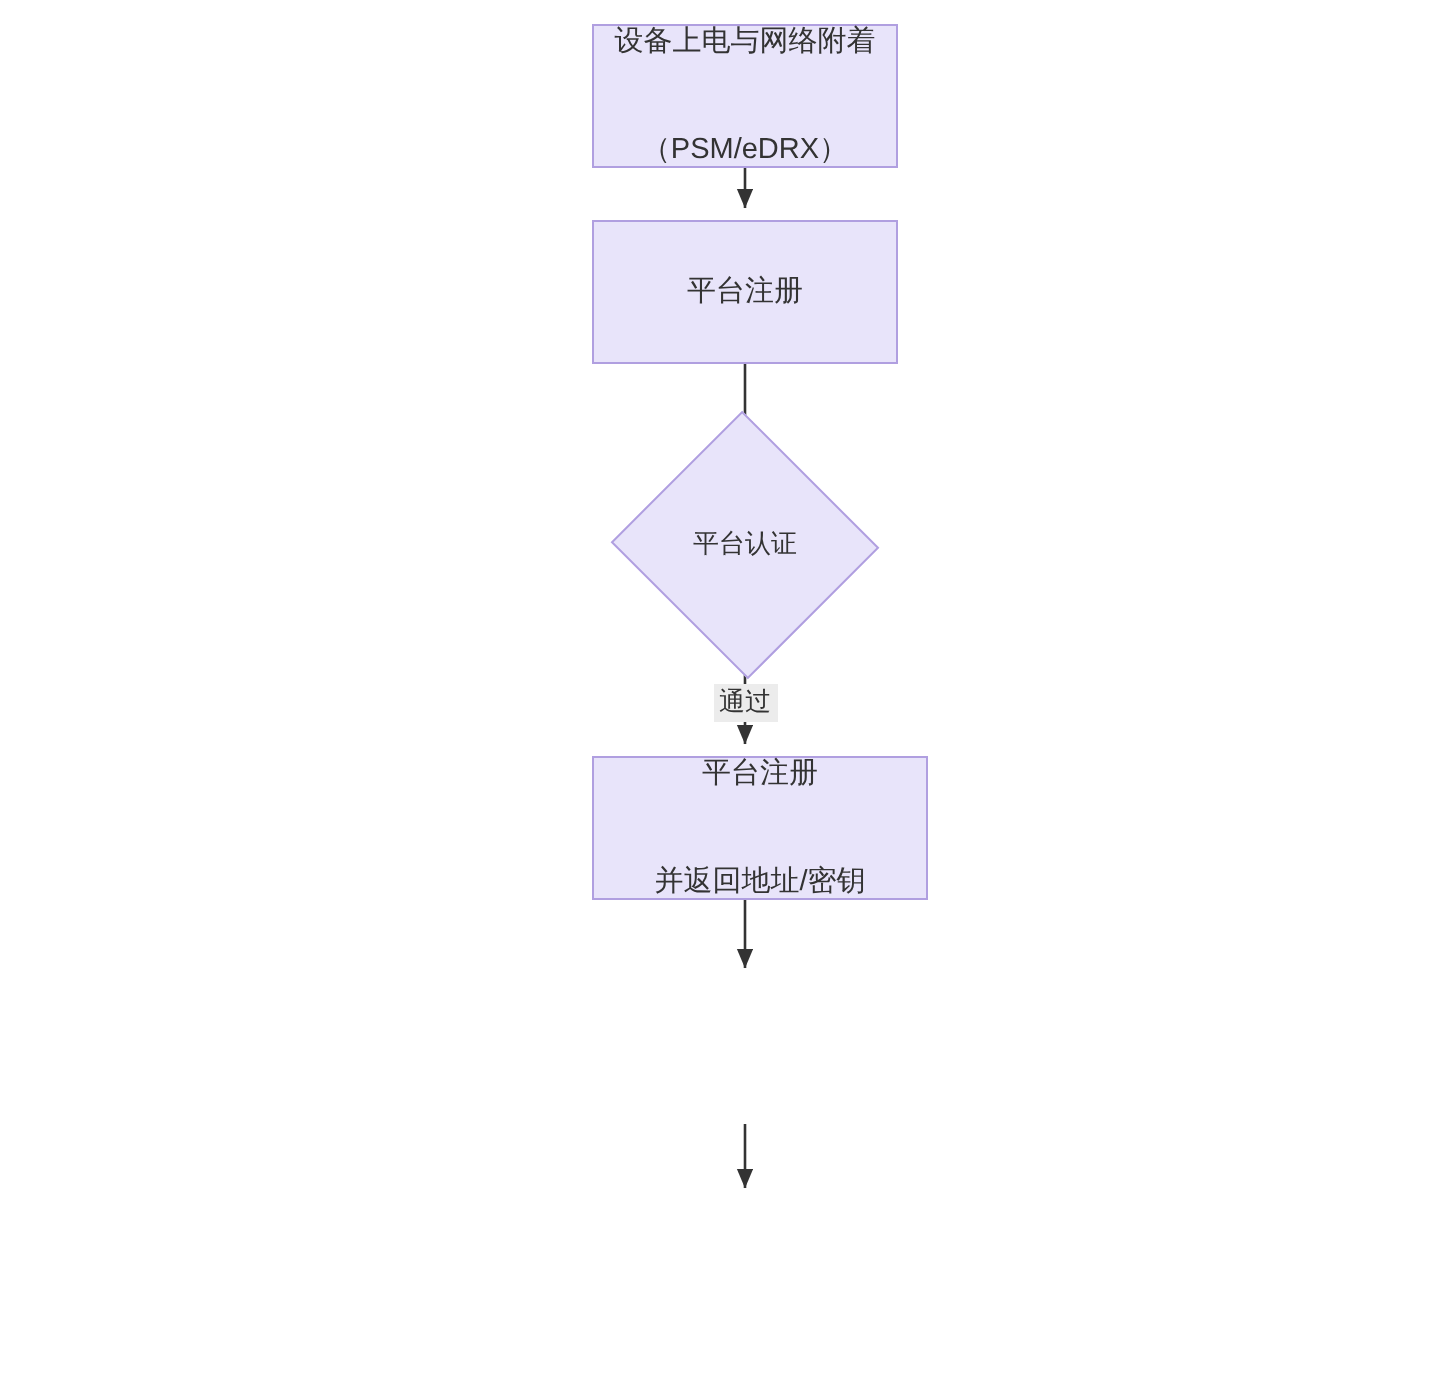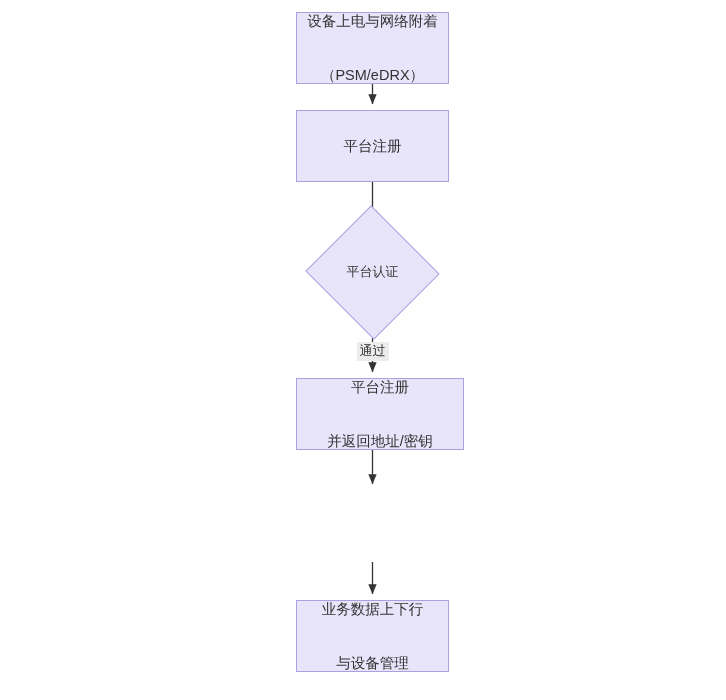--- a/index.html
+++ b/index.html
@@ -121,18 +121,14 @@
   </div>
 
   <div class="edge-label" style="left:372.5px; top:342px;">通过</div>
 
   <div class="node" style="left:296px; top:378px; width:168px; height:72px;">
     <span class="line">平台注册</span>
     <span class="line">并返回地址/密钥</span>
   </div>
 
 
-  <div class="node" style="left:296px; top:600px; width:153px; height:72px;">
-    <span class="line">业务数据上下行</span>
-    <span class="line">与设备管理</span>
-  </div>
 
 </div>
 
 </body></html>

